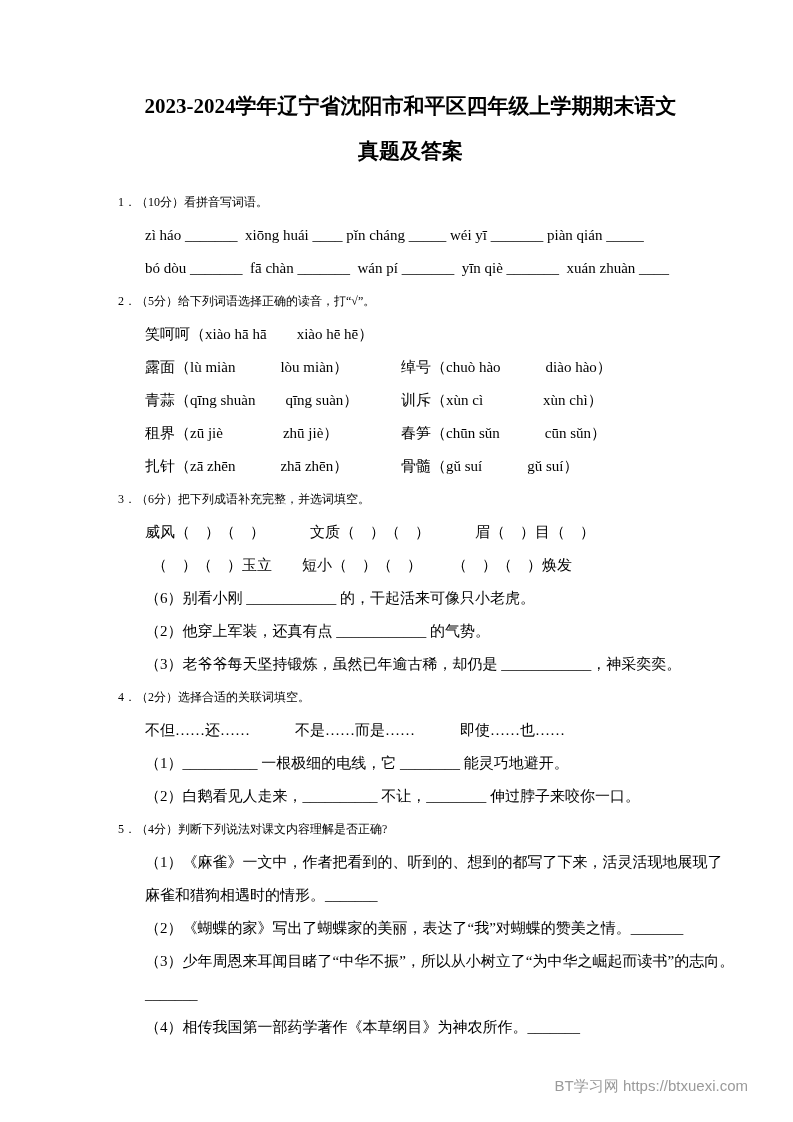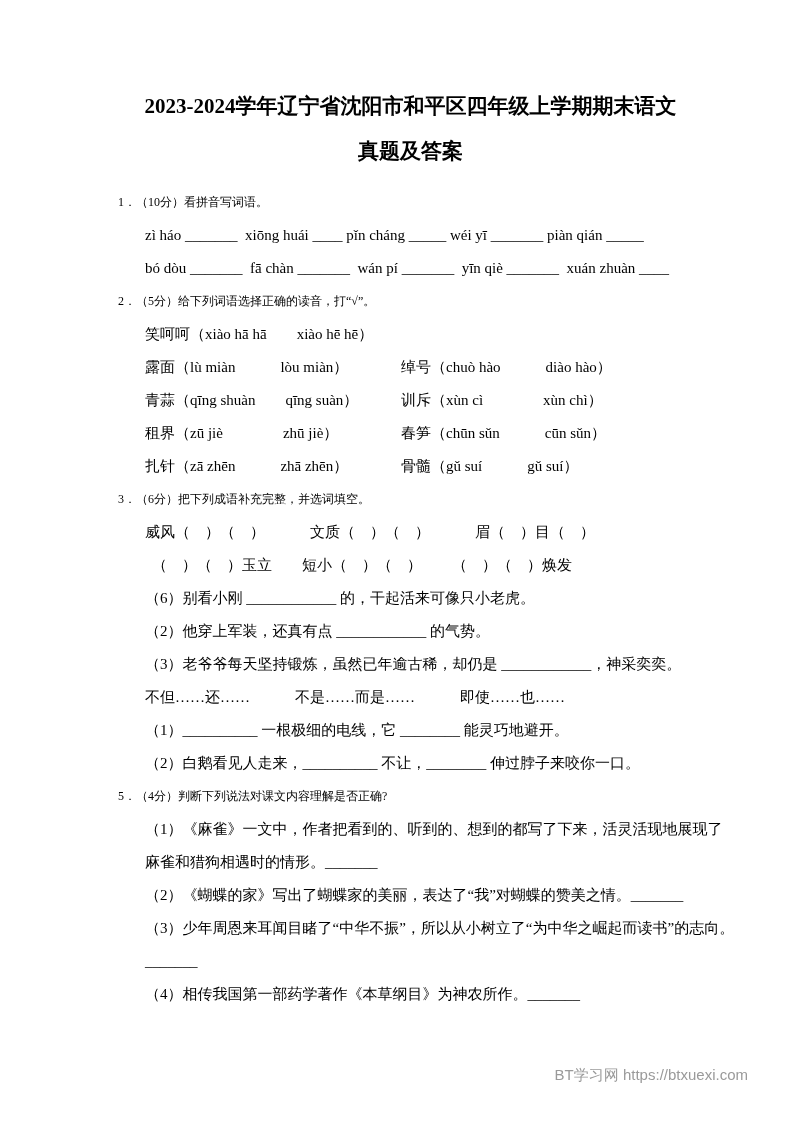--- a/index.html
+++ b/index.html
@@ -48,21 +48,21 @@
     white-space: pre-wrap;
   }
   .row2 .cell-l {
     width: 256px;
     flex-shrink: 0;
   }
   .row2 .cell-r { flex: 1; }
   .footer {
     position: absolute;
     right: 45px;
-    bottom: 41px;
+    bottom: 30px;
     font-size: 15px;
     color: #9a9a9a;
     font-family: "Liberation Sans", "DejaVu Sans", sans-serif;
   }
 </style>
 </head>
 <body>
 
 <div class="page">
 
@@ -109,20 +109,21 @@
     <div class="q-body">
       <div class="line">威风（　）（　）　　　文质（　）（　）　　　眉（　）目（　）</div>
       <div class="line indent-extra">（　）（　）玉立　　短小（　）（　）　　（　）（　）焕发</div>
       <div class="line">（6）别看小刚 ____________ 的，干起活来可像只小老虎。</div>
       <div class="line">（2）他穿上军装，还真有点 ____________ 的气势。</div>
       <div class="line">（3）老爷爷每天坚持锻炼，虽然已年逾古稀，却仍是 ____________，神采奕奕。</div>
     </div>
   </section>
 
   <section class="question">
+    <div class="q-header">4．（2分）选择合适的关联词填空。</div>
     <div class="q-body">
       <div class="line">不但……还……　　　不是……而是……　　　即使……也……</div>
       <div class="line">（1）__________ 一根极细的电线，它 ________ 能灵巧地避开。</div>
       <div class="line">（2）白鹅看见人走来，__________ 不让，________ 伸过脖子来咬你一口。</div>
     </div>
   </section>
 
   <section class="question">
     <div class="q-header">5．（4分）判断下列说法对课文内容理解是否正确?</div>
     <div class="q-body">

